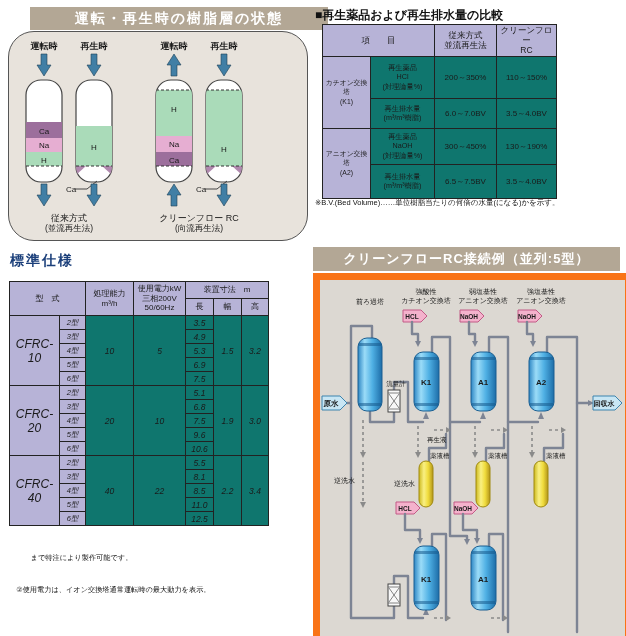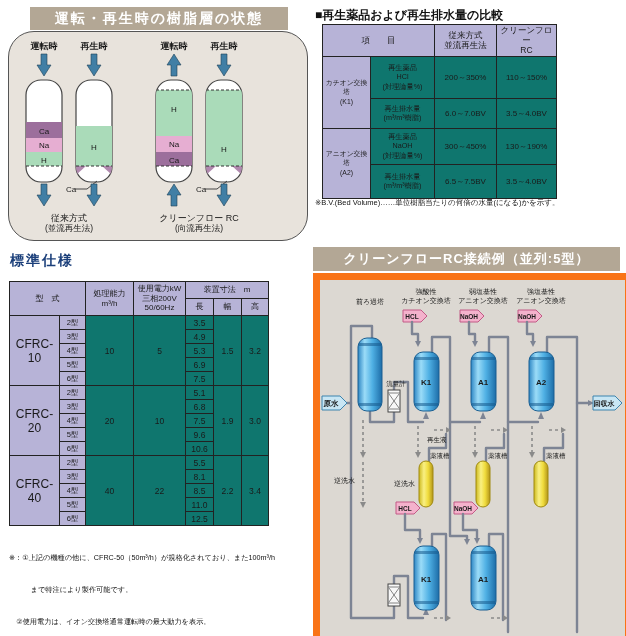--- a/index.html
+++ b/index.html
@@ -3,21 +3,21 @@
 <meta charset="utf-8">
 <style>
   html,body{margin:0;padding:0;background:#fff;}
   #canvas{position:relative;width:626px;height:636px;background:#ffffff;overflow:hidden;
           font-family:"Liberation Sans","DejaVu Sans",sans-serif;color:#1a1a1a;}
   .abs{position:absolute;}
 
   
   .tanbar{background:#b3a795;color:#ffffff;font-weight:bold;text-align:center;
           letter-spacing:2px;}
-  .resin-titlebar{left:30px;top:7px;width:258px;height:23px;font-size:14px;line-height:23px;}
+  .resin-titlebar{left:30px;top:7px;width:298px;height:23px;font-size:14px;line-height:23px;}
   .flow-titlebar{left:313px;top:247px;width:307px;height:24px;font-size:13px;line-height:24px;letter-spacing:1px;}
 
   .panel{border:1px solid #555;background:#e8e3dc;}
   .resin-panel{left:8px;top:31px;width:298px;height:208px;border-radius:26px;}
   .flow-panel{left:313px;top:273px;width:305px;height:358px;background:#dcd8d2;border:7px solid #f97316;}
 
   .blacktitle{font-size:12px;font-weight:bold;color:#111;}
   .navytitle{font-size:14px;font-weight:bold;color:#1b3f7a;letter-spacing:2px;}
 
   
@@ -27,21 +27,21 @@
   .lav{background:#b7b3d7;}
   .pink{background:#0f766e;}
 
   .cmp{width:234px;}
   .cmp th{font-size:8.5px;line-height:1.2;}
   .cmp td.group{font-size:6.8px;line-height:1.35;}
   .cmp td.item{font-size:7.2px;line-height:1.3;}
   .cmp td.val{font-size:8px;}
 
   .spec th{font-size:8px;line-height:1.2;}
-  .spec td{font-size:8.5px;}
+  .spec td{font-size:8.5px;font-style:italic;}
   .spec td.model{font-size:12px;}
   .spec td.type{font-size:7.5px;}
   .spec td{height:13px;}
 
   .foot{font-size:7.5px;color:#111;}
   .notes{font-size:7.2px;line-height:1.5;white-space:pre;color:#111;}
 
   svg text{fill:#1a1a1a;font-family:"Liberation Sans","DejaVu Sans",sans-serif;}
   .pipe{fill:none;stroke:#7d8494;stroke-width:2.4;stroke-linejoin:round;stroke-linecap:round;}
   .dash{fill:none;stroke:#8a8a8a;stroke-width:1.6;stroke-dasharray:3,3;}
@@ -295,21 +295,20 @@
           <td class="pink">11.0</td>
         </tr>
     <tr>
           <td class="lav type">6型</td>
           <td class="pink">12.5</td>
         </tr>
   </tbody>
     </table>
 
   <div class="abs notes" style="left:9px;top:531px;width:302px;">
-    <div>※：①上記の機種の他に、CFRC-50（50m³/h）が規格化されており、また100m³/h</div>
     <div>　　　まで特注により製作可能です。</div>
     <div>　②使用電力は、イオン交換塔通常運転時の最大動力を表示。</div>
     
     
     
   </div>
 
   <div class="abs tanbar flow-titlebar">クリーンフローRC接続例（並列:5型）</div>
 
   <div class="abs flow-panel">

